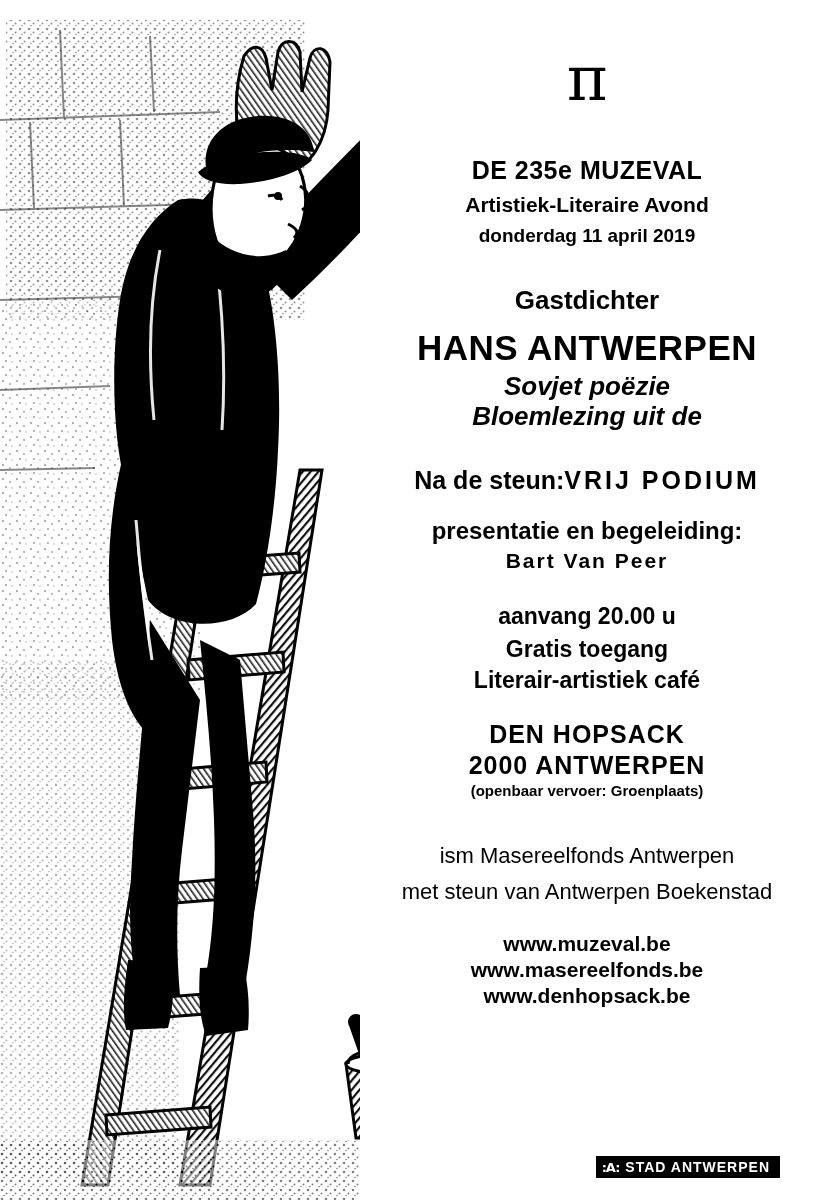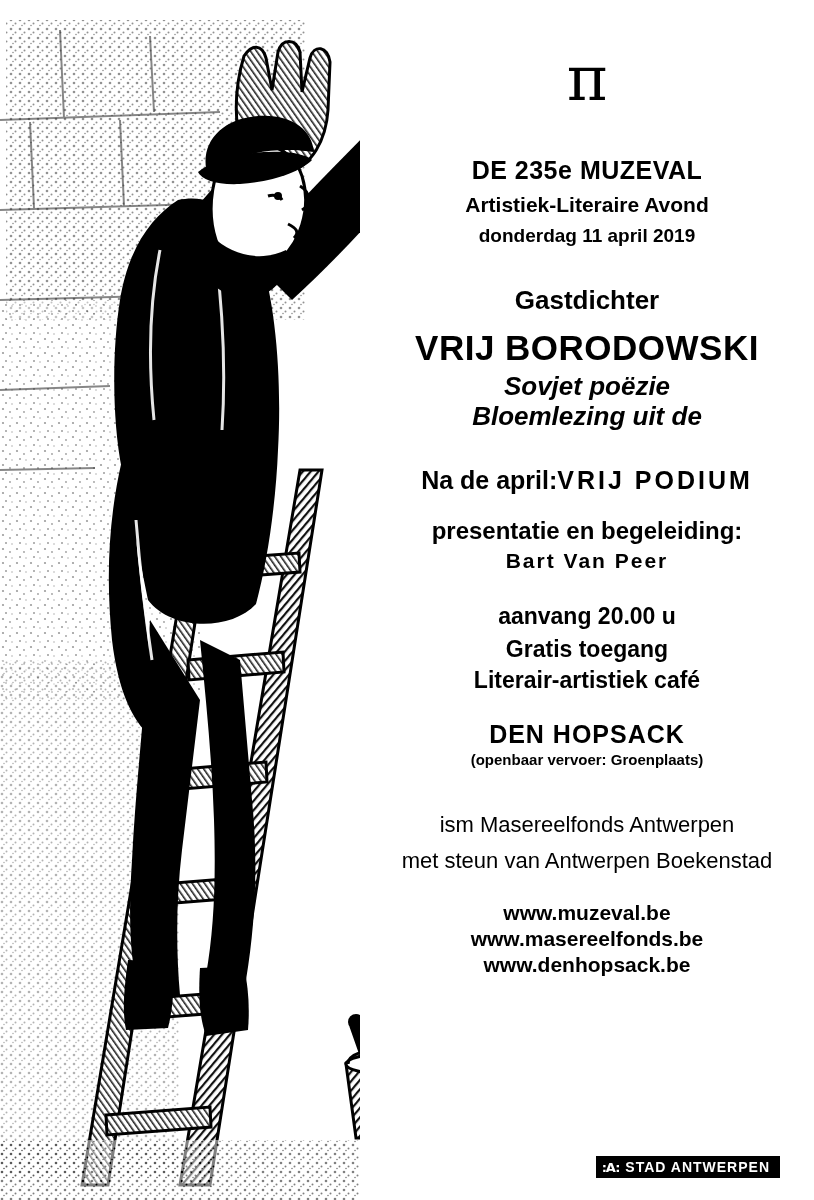--- a/index.html
+++ b/index.html
@@ -335,38 +335,39 @@
 
   <div class="textcol">
 
     <div class="pi">π</div>
 
     <div class="muzeval-title">DE 235e MUZEVAL</div>
     <div class="subtitle">Artistiek-Literaire Avond</div>
     <div class="datum">donderdag 11 april 2019</div>
 
     <div class="gastdichter">Gastdichter</div>
-    <div class="poetname">VRIJ BORODOWSKI</div>
+    <div class="poetname">HANS ANTWERPEN</div>
     <div class="worksub">
       <div>Sovjet poëzie</div>
       <div>Bloemlezing uit de</div>
     </div>
 
     <div class="pauze">
-      <span>Na de april:</span><span class="spaced">VRIJ PODIUM</span>
+      <span>Na de steun:</span><span class="spaced">VRIJ PODIUM</span>
     </div>
 
     <div class="presentatie">presentatie en begeleiding:</div>
     <div class="presenter">Bart Van Peer</div>
 
     <div class="aanvang">aanvang 20.00 u</div>
     <div class="gratis">Gratis toegang</div>
     <div class="cafe">Literair-artistiek café</div>
 
     <div class="venue">DEN HOPSACK</div>
+    <div class="city">2000 ANTWERPEN</div>
     <div class="transport">(openbaar vervoer: Groenplaats)</div>
 
     <div class="partner1">ism Masereelfonds Antwerpen</div>
     <div class="partner2">met steun van Antwerpen Boekenstad</div>
 
     <div class="weblinks">
       <div class="weblink">www.muzeval.be</div>
       <div class="weblink">www.masereelfonds.be</div>
       <div class="weblink">www.denhopsack.be</div>
     </div>

